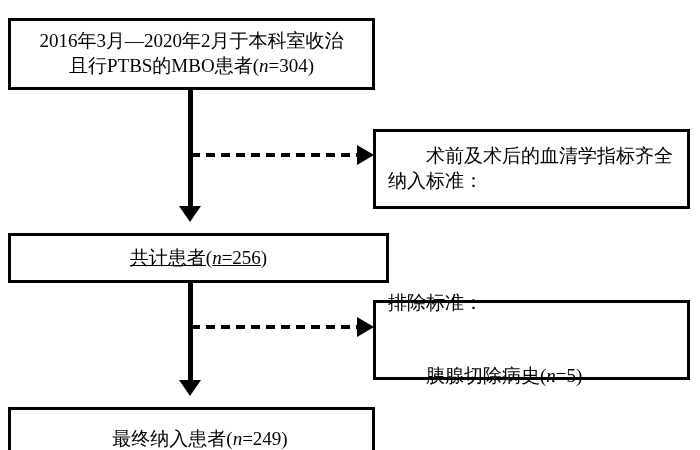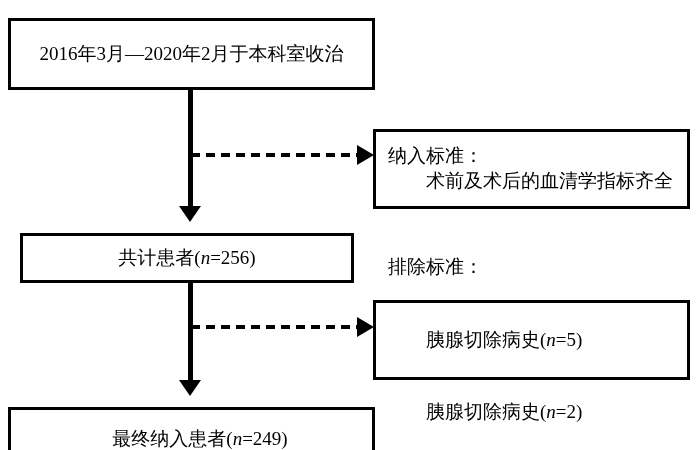--- a/index.html
+++ b/index.html
@@ -41,21 +41,21 @@
   .node.left .line { padding-left: 12px; }
   .indent { padding-left: 50px !important; }
 
   .ital {
     font-style: italic;
     font-family: "Liberation Serif", "DejaVu Serif", serif;
   }
 
   
   #node-screened { left: 8px;   top: 6px;   width: 367px; height: 72px; }
-  #node-total    { left: 20px;   top: 221px; width: 334px; height: 50px; }
+  #node-total    { left: 8px;   top: 221px; width: 381px; height: 50px; text-decoration: underline; }
   #node-final    { left: 8px;   top: 395px; width: 367px; height: 64px; padding-left: 17px; }
   #node-incl     { left: 373px; top: 117px; width: 317px; height: 80px; }
   #node-excl     { left: 373px; top: 288px; width: 373px; height: 80px; }
   #node-excl     { left: 373px; top: 288px; width: 317px; height: 80px; gap: 48px; }
 
   
   .vline {
     position: absolute;
     left: 188px;
     width: 5px;
@@ -118,34 +118,34 @@
   <div class="arrowhead-right" id="arrow-right-1"></div>
 
   <div class="vline" id="trunk-2"></div>
   <div class="arrowhead-down" id="arrow-down-2"></div>
 
   <div class="dashline" id="dash-2"></div>
   <div class="arrowhead-right" id="arrow-right-2"></div>
 
   <div class="node center" id="node-screened">
     <div class="line">2016年3月—2020年2月于本科室收治</div>
+    <div class="line"><span>且行PTBS的MBO患者(</span><span class="ital">n</span><span>=304)</span></div>
   </div>
 
   <div class="node left" id="node-incl">
+    <div class="line indent">术前及术后的血清学指标齐全</div>
     <div class="line">纳入标准：</div>
-    <div class="line indent">术前及术后的血清学指标齐全</div>
   </div>
 
   <div class="node center" id="node-total">
     <div class="line"><span>共计患者(</span><span class="ital">n</span><span>=256)</span></div>
   </div>
 
   <div class="node left" id="node-excl">
     <div class="line">排除标准：</div>
     <div class="line indent"><span>胰腺切除病史(</span><span class="ital">n</span><span>=5)</span></div>
-    <div class="line indent"><span>胰腺切除病史(</span><span class="ital">n</span><span>=2)</span></div>
   </div>
 
   <div class="node center" id="node-final">
     <div class="line"><span>最终纳入患者(</span><span class="ital">n</span><span>=249)</span></div>
   </div>
 
 </div>
 
 </body></html>

